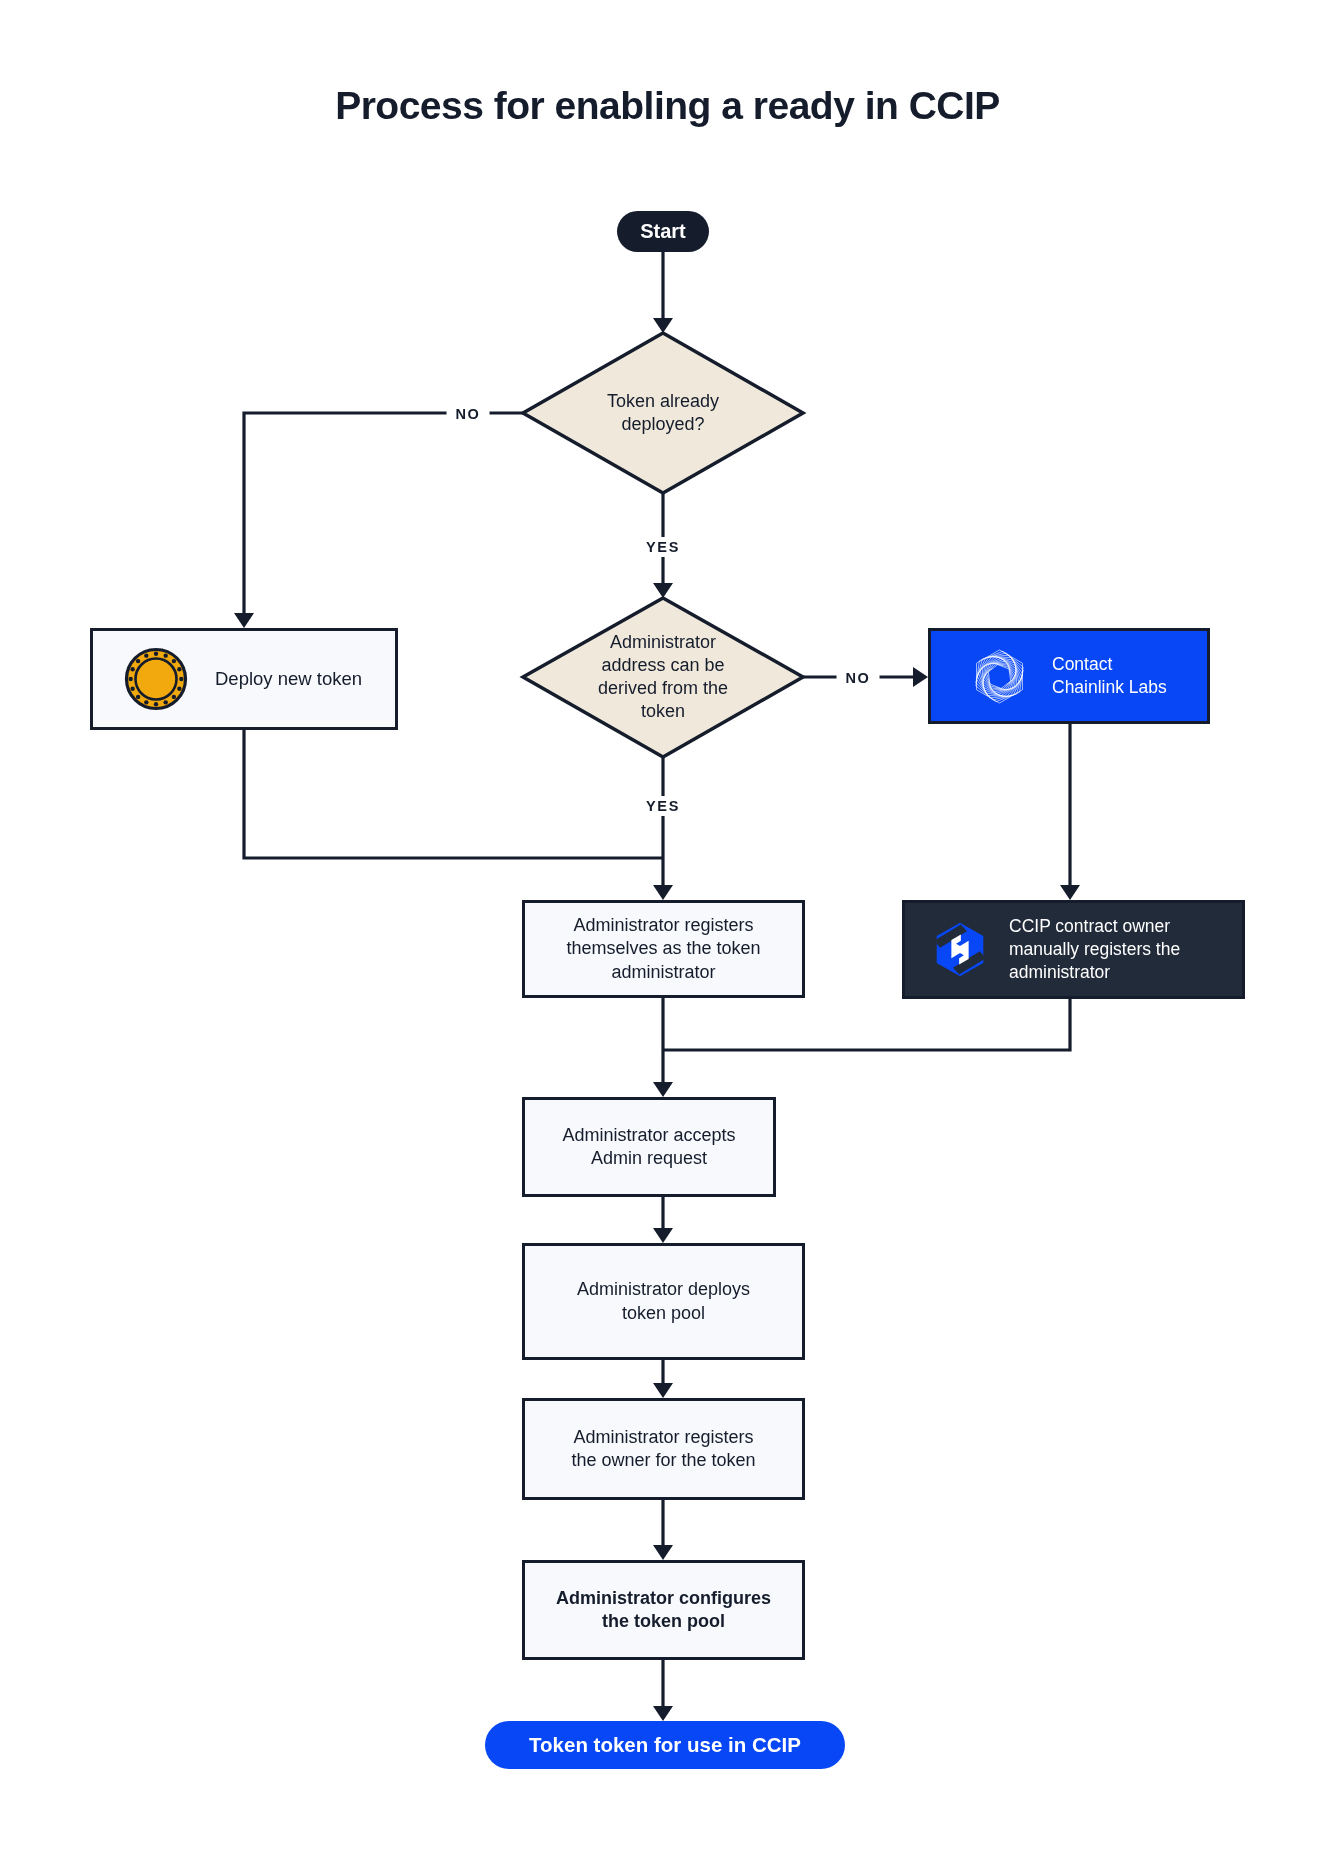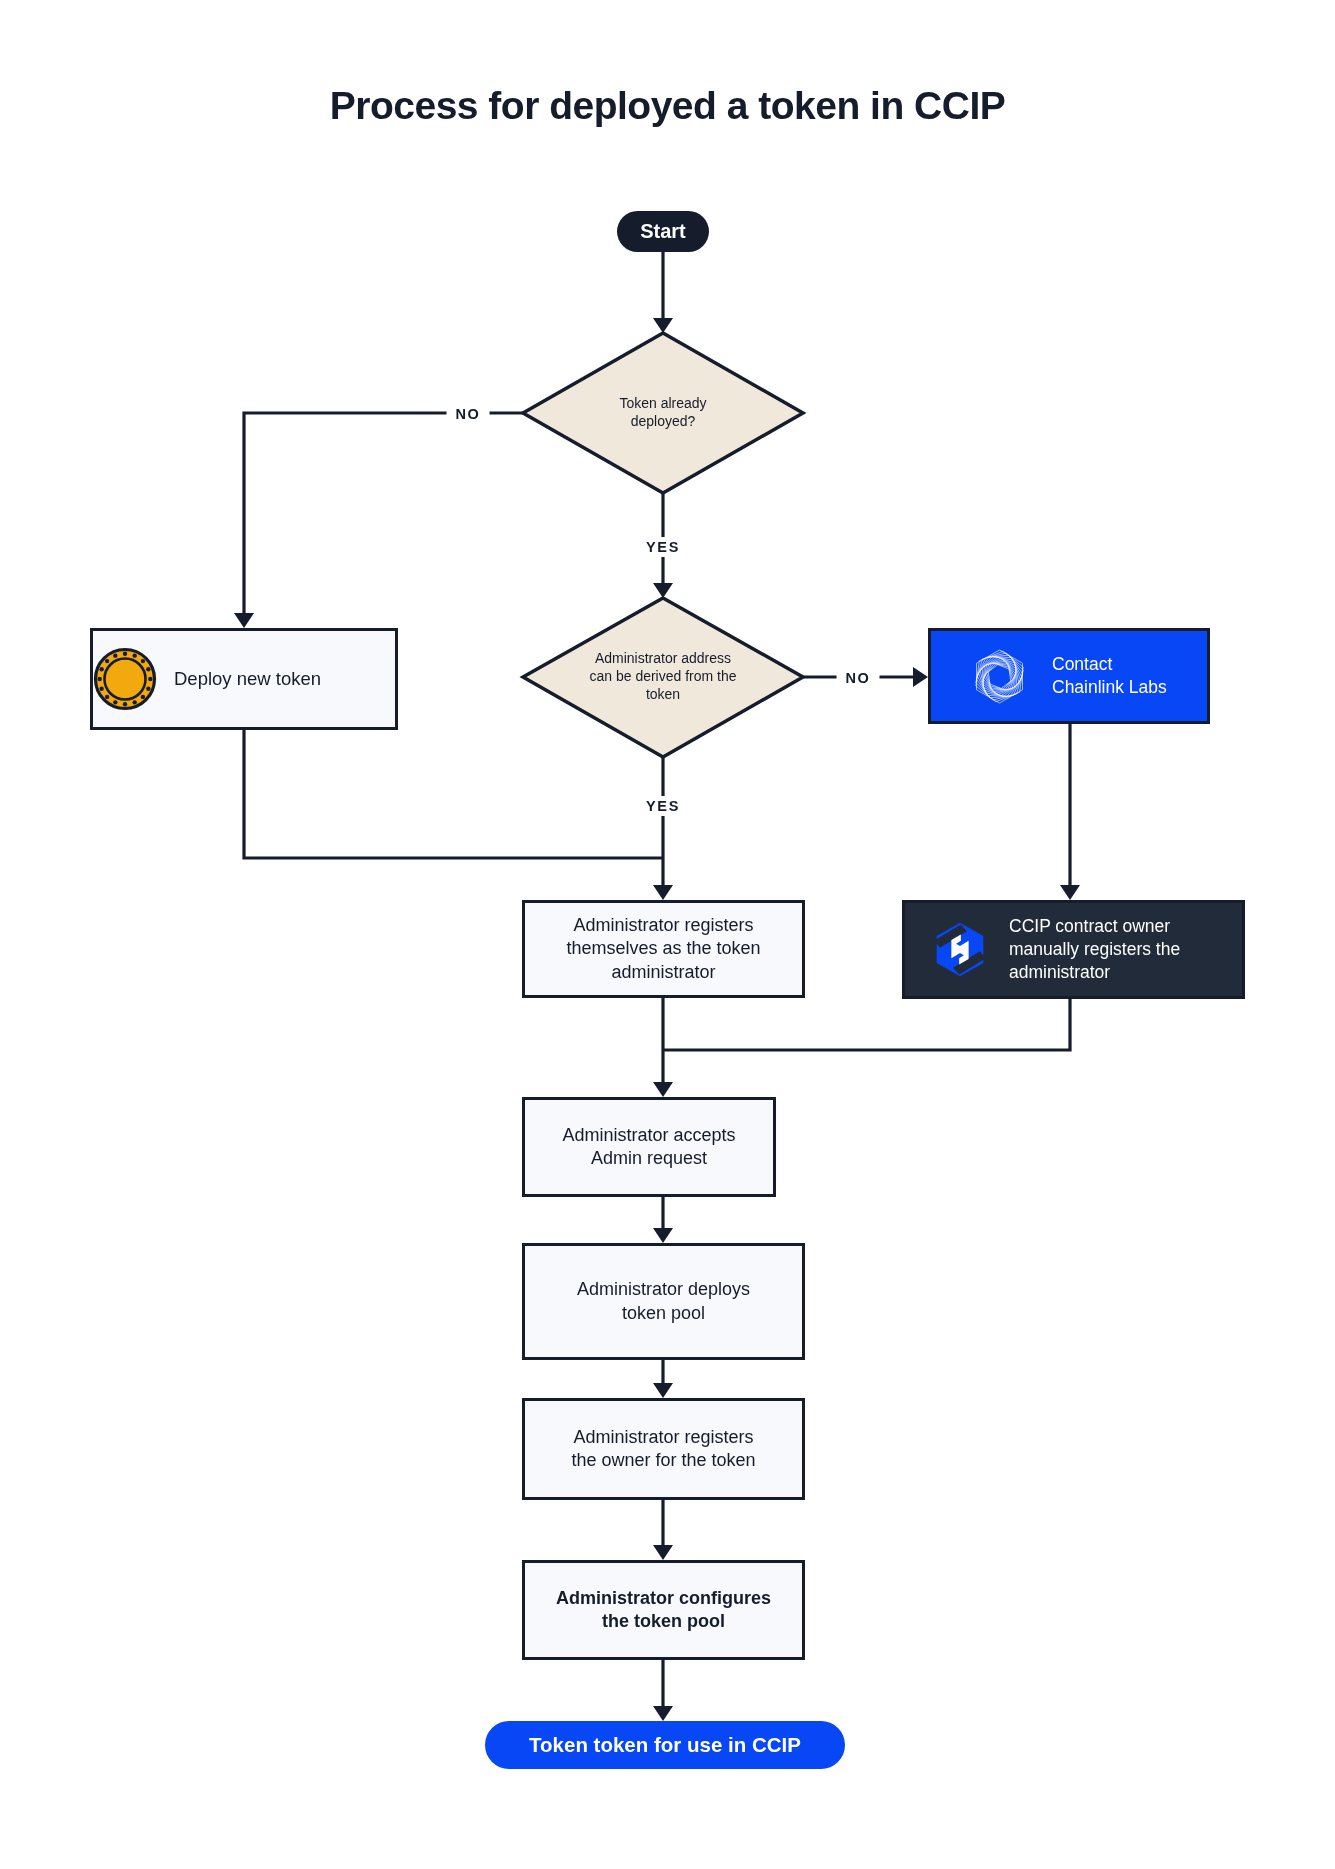--- a/index.html
+++ b/index.html
@@ -22,34 +22,34 @@
   .terminal{background:var(--ink);color:var(--text_light);border-radius:21px;font-weight:600;}
   .start{left:617px;top:211px;width:92px;height:41px;font-size:20px;}
   .endpill{left:485px;top:1721px;width:360px;height:48px;border-radius:24px;
            background:var(--accent_blue);color:var(--text_light);font-size:20.5px;font-weight:600;}
   .box{background:var(--box_fill);border:3.2px solid var(--ink);font-size:18px;font-weight:500;line-height:1.3;}
   .bluebox{background:var(--accent_blue);border:3.2px solid var(--ink);color:var(--text_light);
            font-size:17.5px;font-weight:500;line-height:1.32;justify-content:flex-start;text-align:left;}
   .darkbox{background:var(--dark_panel);border:3.2px solid var(--ink);color:var(--text_light);
            font-size:17.5px;font-weight:500;line-height:1.32;justify-content:flex-start;text-align:left;}
   .dlabel{position:absolute;display:flex;align-items:center;justify-content:flex-start;text-align:center;
-          font-size:14px;font-weight:500;line-height:1.28;color:var(--ink);}
+          font-size:18px;font-weight:500;line-height:1.28;color:var(--ink);}
   .edge-label{position:absolute;transform:translate(-50%,-50%);background:var(--background,#fff);
           padding:2px 9px;font-size:14.5px;font-weight:700;letter-spacing:1.6px;color:var(--ink);}
   .iconwrap{flex:0 0 auto;display:flex;align-items:center;}
   #cl-spiral polygon{fill:none;stroke:#fff;stroke-width:.75;opacity:.85;}
   #coin-dots circle{fill:var(--ink);}
   .labeltext{display:block;}
 </style>
 </head>
 <body>
 
 <div class="canvas">
 
-  <div class="title">Process for deployed a token in CCIP</div>
+  <div class="title">Process for enabling a ready in CCIP</div>
 
   <svg class="wires" viewBox="0 0 1335 1869">
 
     <path class="wire" d="M663,252 L663,320"></path>
     <polygon class="arrowhead" points="653,318 673,318 663,333"></polygon>
 
     <path class="wire" d="M523,413 L244,413 L244,615"></path>
     <polygon class="arrowhead" points="234,613 254,613 244,628"></polygon>
 
     <path class="wire" d="M663,493 L663,585"></path>
@@ -89,21 +89,21 @@
     <span class="labeltext">Start</span>
   </div>
 
   <div class="dlabel" style="left:588px;top:373px;width:150px;height:80px;">
     <span class="labeltext">Token already deployed?</span>
   </div>
   <div class="dlabel" style="left:585px;top:620px;width:156px;height:114px;">
     <span class="labeltext">Administrator address can be derived from the token</span>
   </div>
 
-  <div class="node box" style="left:90px;top:628px;width:308px;height:102px;justify-content:flex-start;gap:17px;">
+  <div class="node box" style="left:90px;top:628px;width:308px;height:102px;justify-content:flex-start;padding-left:31px;gap:27px;">
     <span class="iconwrap">
       <svg width="64" height="64" viewBox="0 0 64 64">
         <circle cx="32" cy="32" r="29.5" fill="var(--coin_gold)" stroke="var(--ink)" stroke-width="3.2"></circle>
         <circle cx="32" cy="32" r="20.5" fill="none" stroke="var(--ink)" stroke-width="2.6"></circle>
         <g id="coin-dots">
             <circle cx="57.30" cy="32.00" r="2.2"></circle>
             <circle cx="55.37" cy="41.68" r="2.2"></circle>
             <circle cx="49.89" cy="49.89" r="2.2"></circle>
             <circle cx="41.68" cy="55.37" r="2.2"></circle>
             <circle cx="32.00" cy="57.30" r="2.2"></circle>

